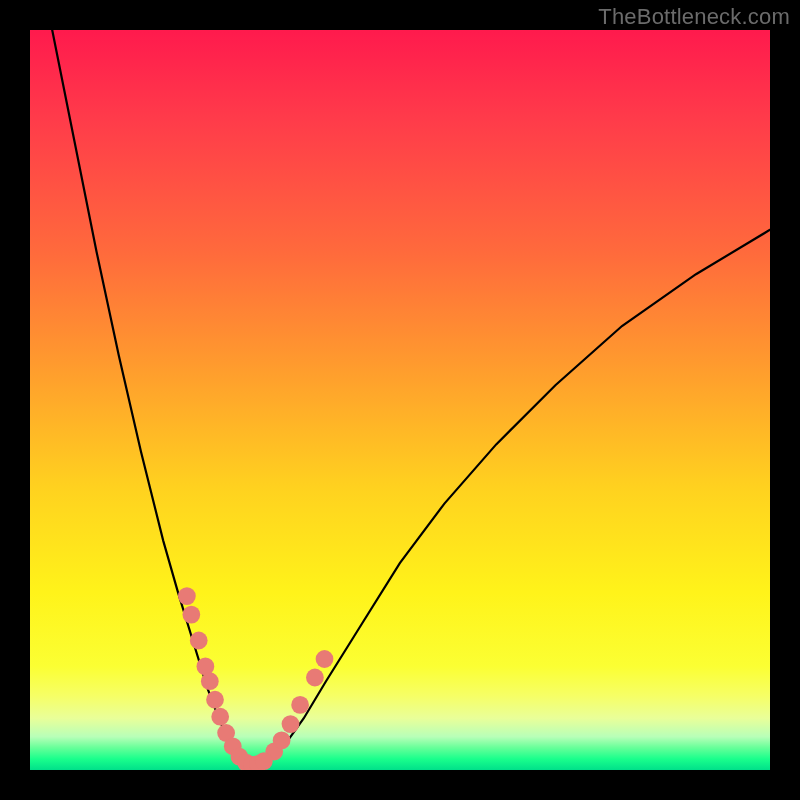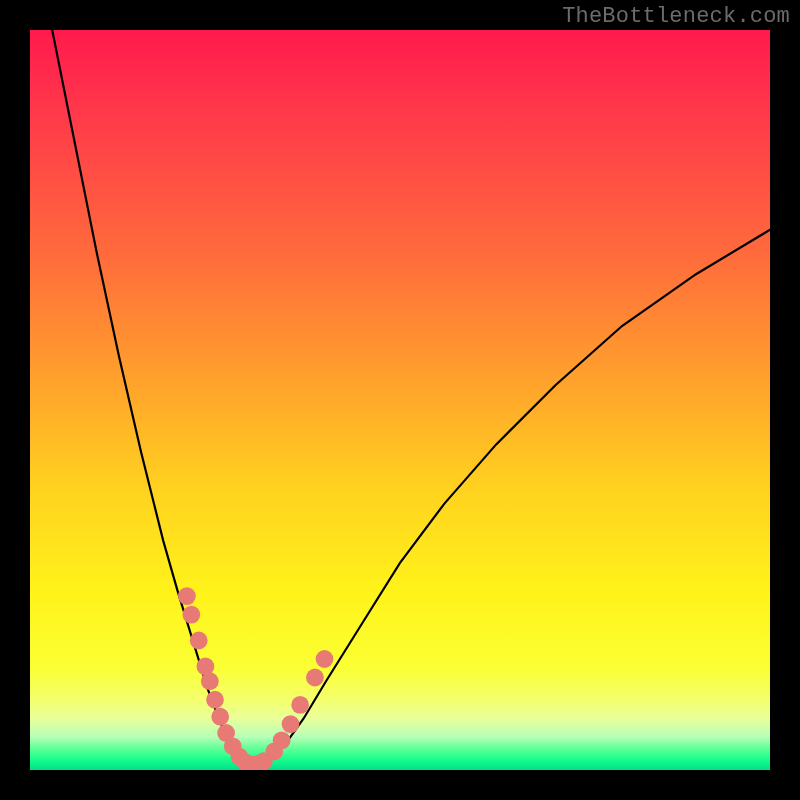--- a/index.html
+++ b/index.html
@@ -11,21 +11,20 @@
     overflow: hidden;
     font-family: Arial, Helvetica, sans-serif;
   }
   .frame {
     position: absolute;
     left: 0;
     top: 0;
     width: 800px;
     height: 800px;
     background: #000;
-    font-family: Liberation Mono, monospace;
   }
   .plot-area {
     position: absolute;
     left: 30px;
     top: 30px;
     width: 740px;
     height: 740px;
     
     background: linear-gradient(
       to bottom,

